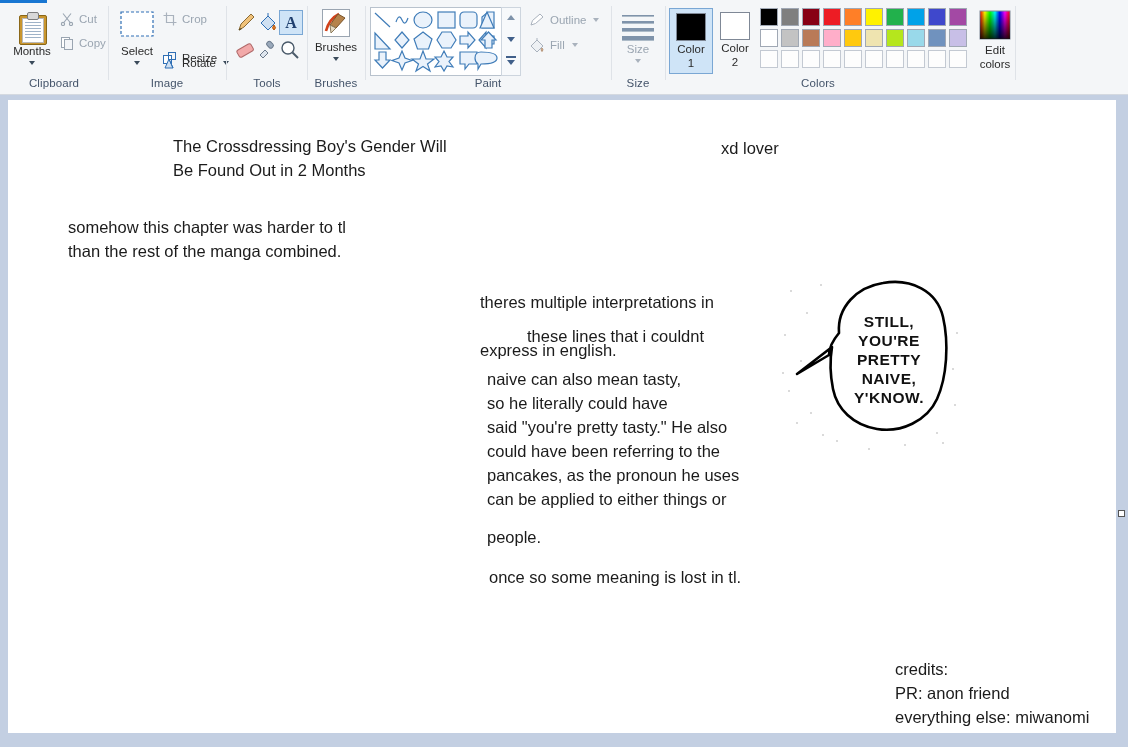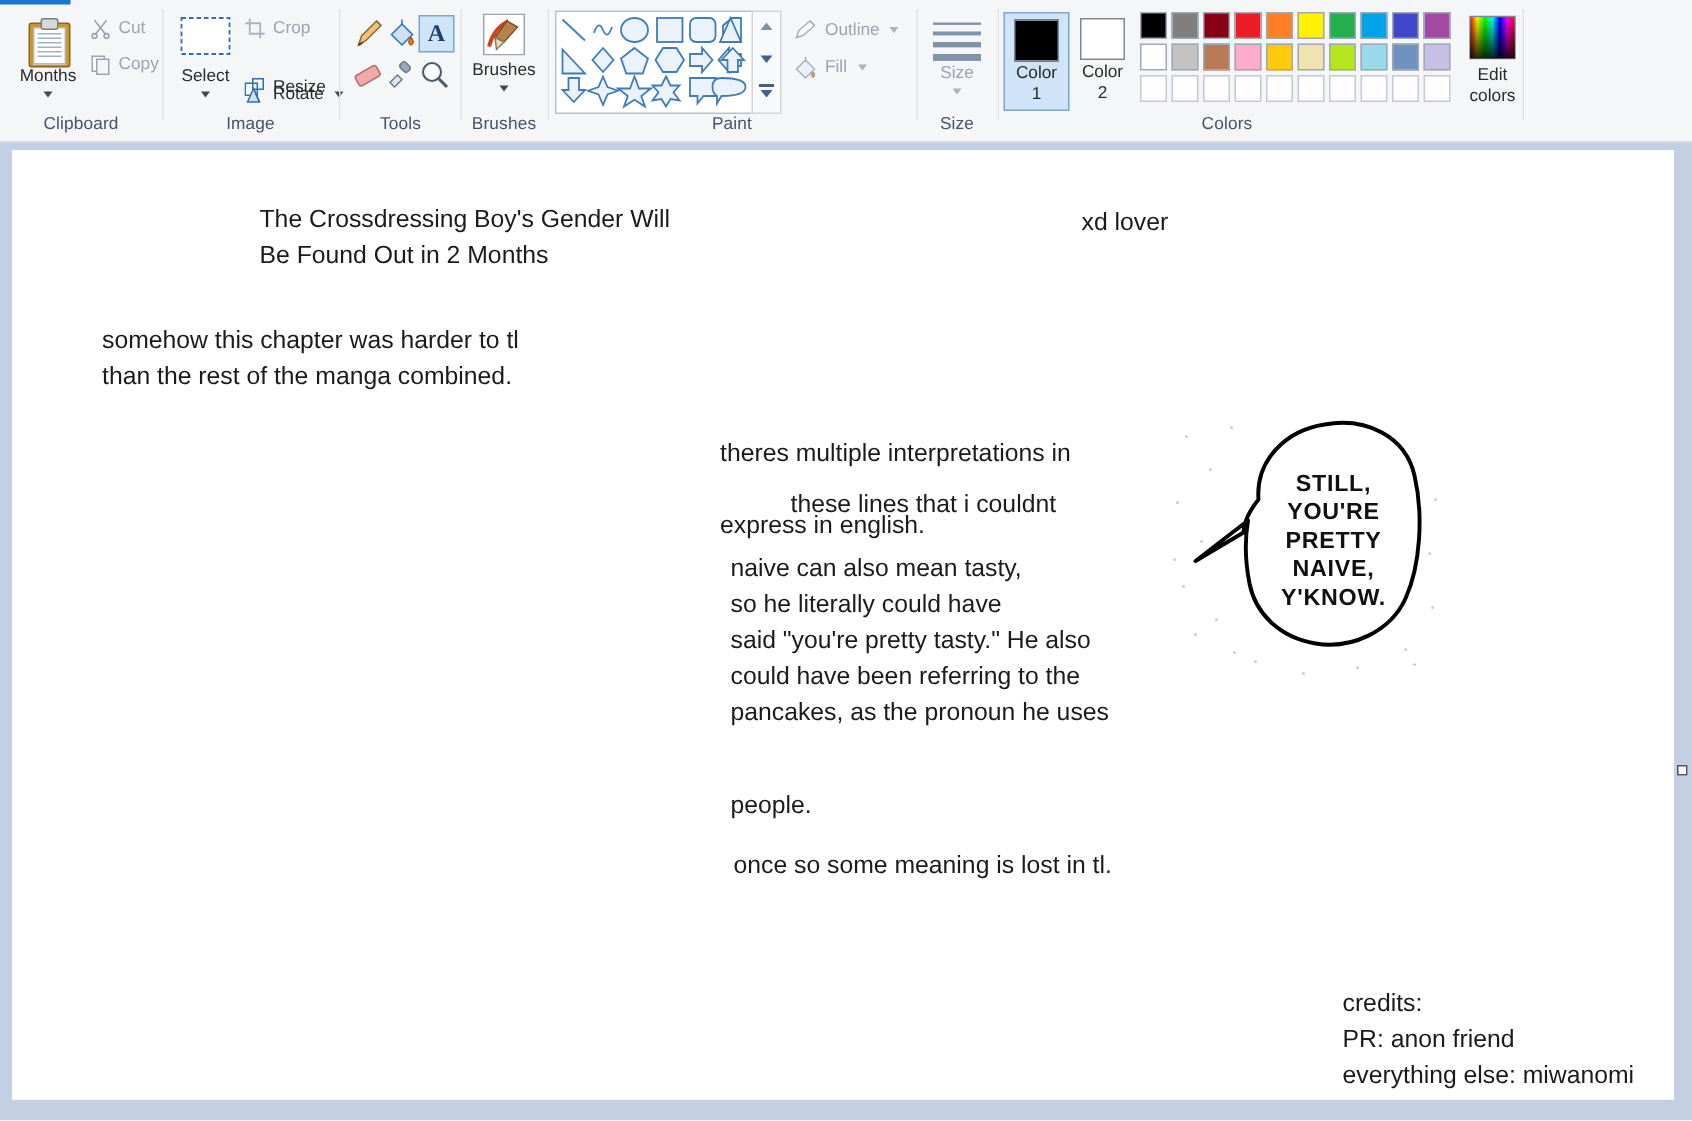--- a/index.html
+++ b/index.html
@@ -415,20 +415,21 @@
 
       <div class="ctext" style="left:471px;top:189px;">theres multiple interpretations in</div>
       <div class="ctext" style="left:471px;top:223px;margin-left:47px;">these lines that i couldnt</div>
       <div class="ctext" style="left:471px;top:237px;">express in english.</div>
 
       <div class="ctext" style="left:478px;top:266px;">naive can also mean tasty,</div>
       <div class="ctext" style="left:478px;top:290px;">so he literally could have</div>
       <div class="ctext" style="left:478px;top:314px;">said "you're pretty tasty." He also</div>
       <div class="ctext" style="left:478px;top:338px;">could have been referring to the</div>
       <div class="ctext" style="left:478px;top:362px;">pancakes, as the pronoun he uses</div>
+      <div class="ctext" style="left:478px;top:386px;">can be applied to either things or</div>
       <div class="ctext" style="left:478px;top:410px;margin-top:14px;">people.</div>
 
       <div class="ctext" style="left:480px;top:464px;">once so some meaning is lost in tl.</div>
 
       <div class="ctext" style="left:886px;top:556px;">credits:</div>
       <div class="ctext" style="left:886px;top:580px;">PR: anon friend</div>
       <div class="ctext" style="left:886px;top:604px;">everything else: miwanomi</div>
 
       <div class="bubble-wrap" style="left:768px;top:172px;">
         <svg width="185" height="180" viewBox="0 0 185 180">

